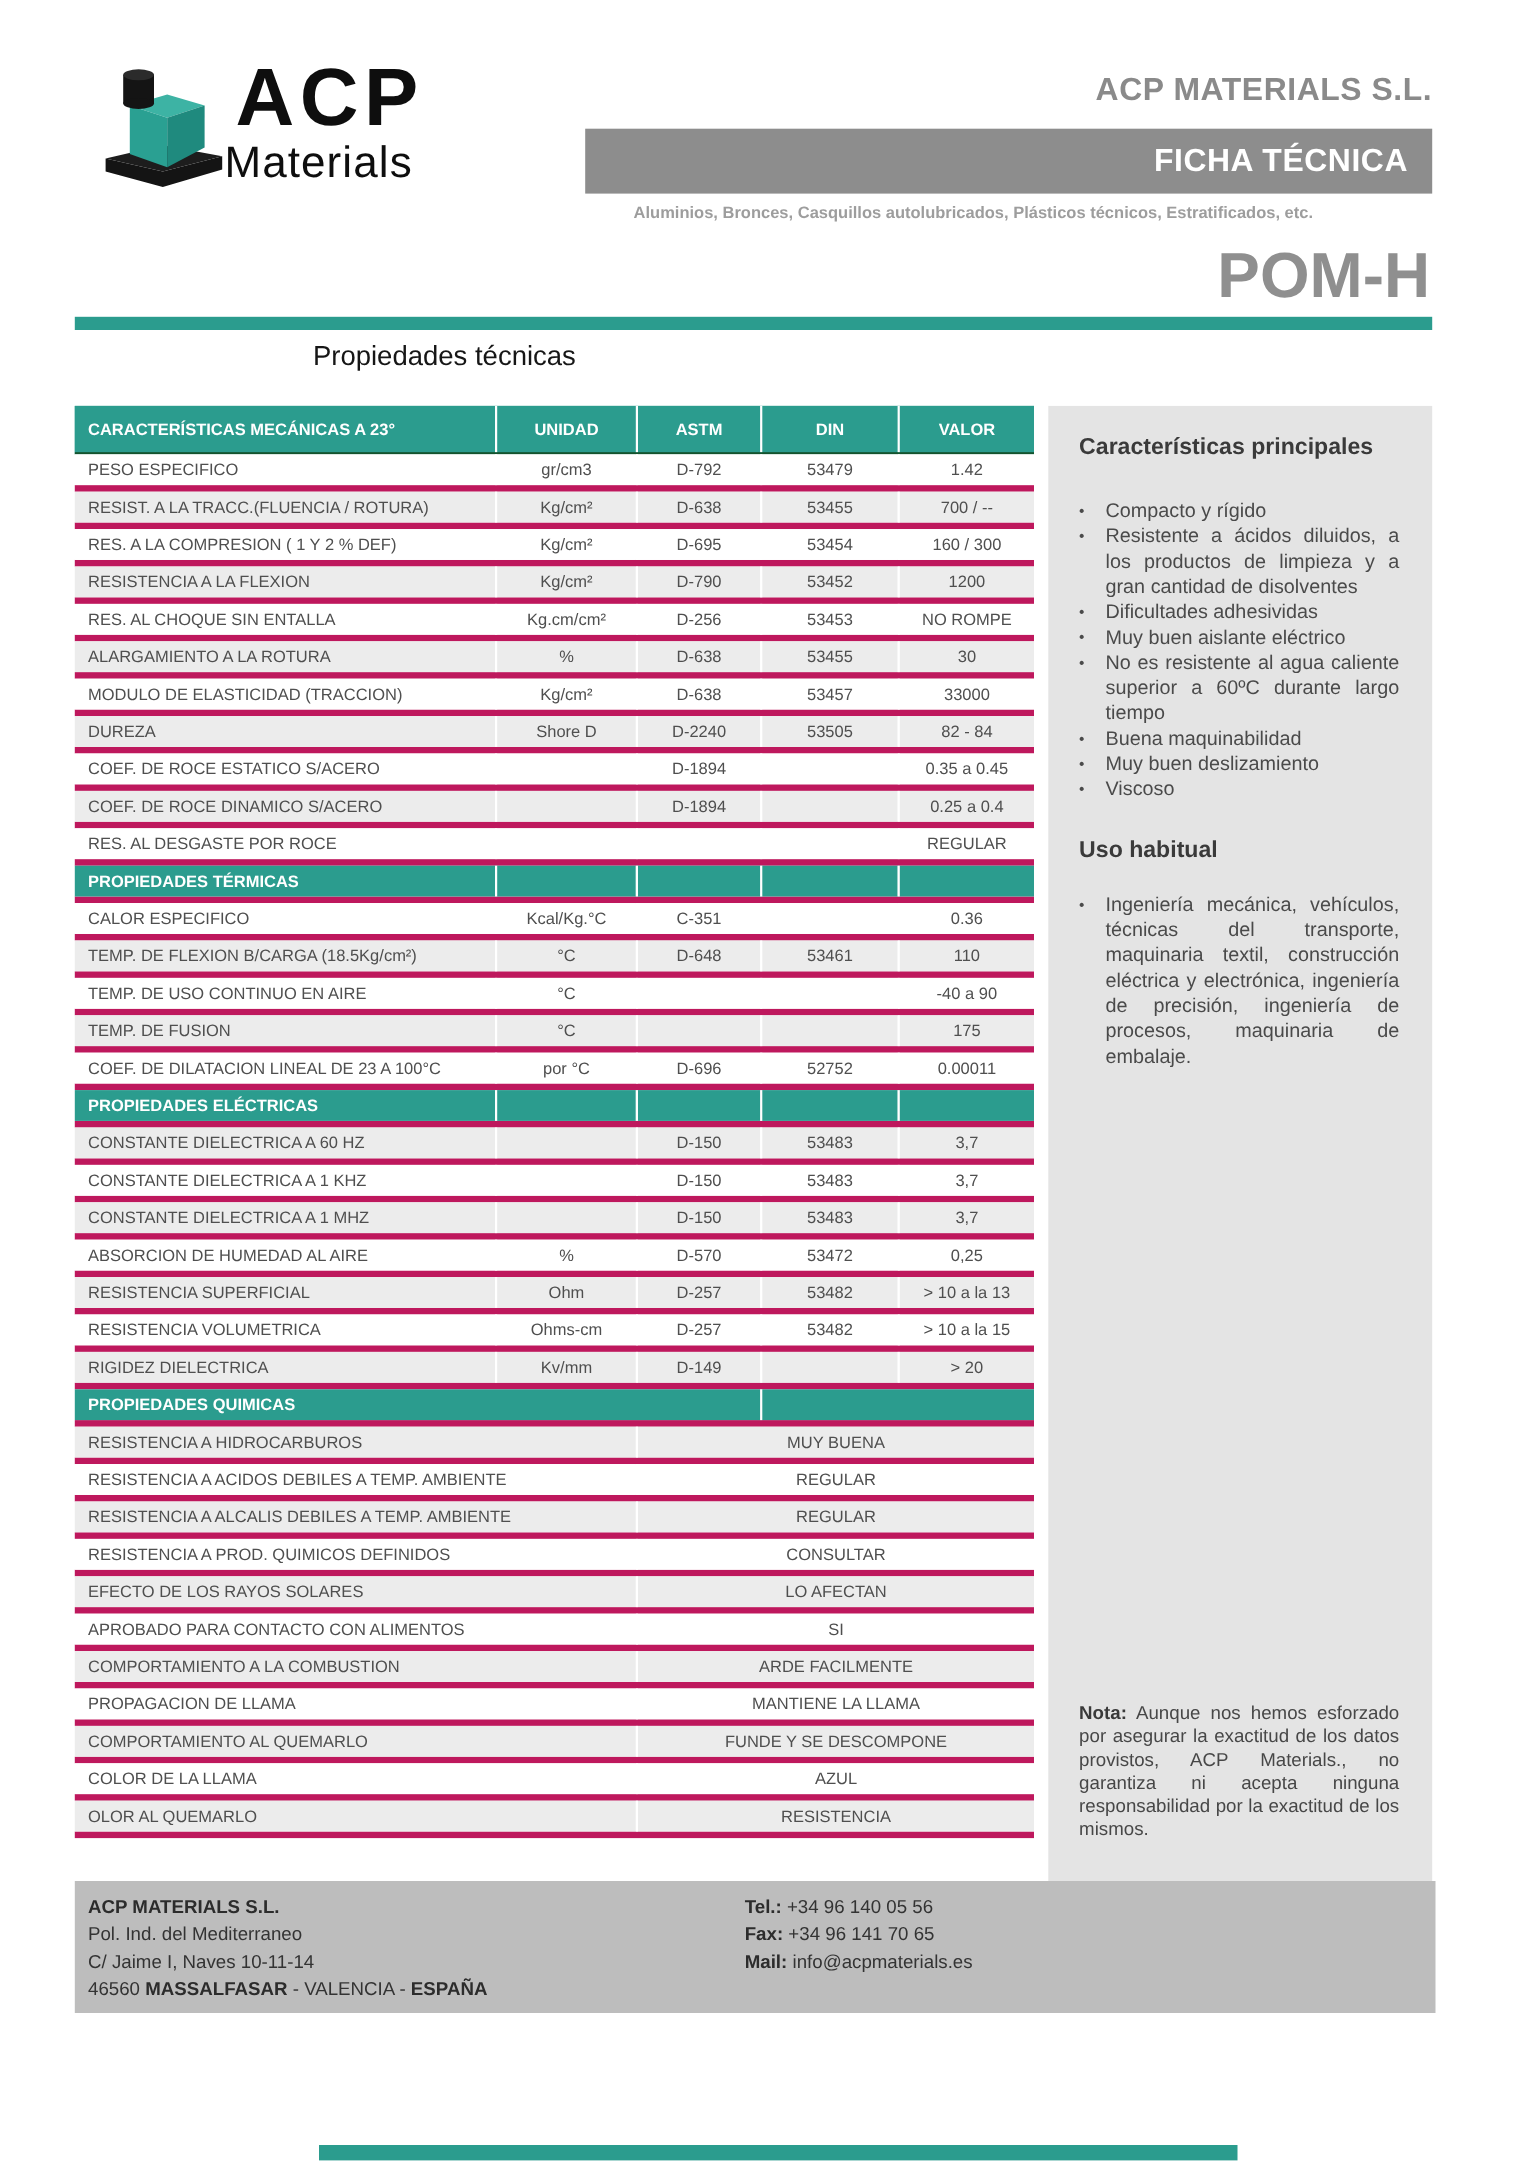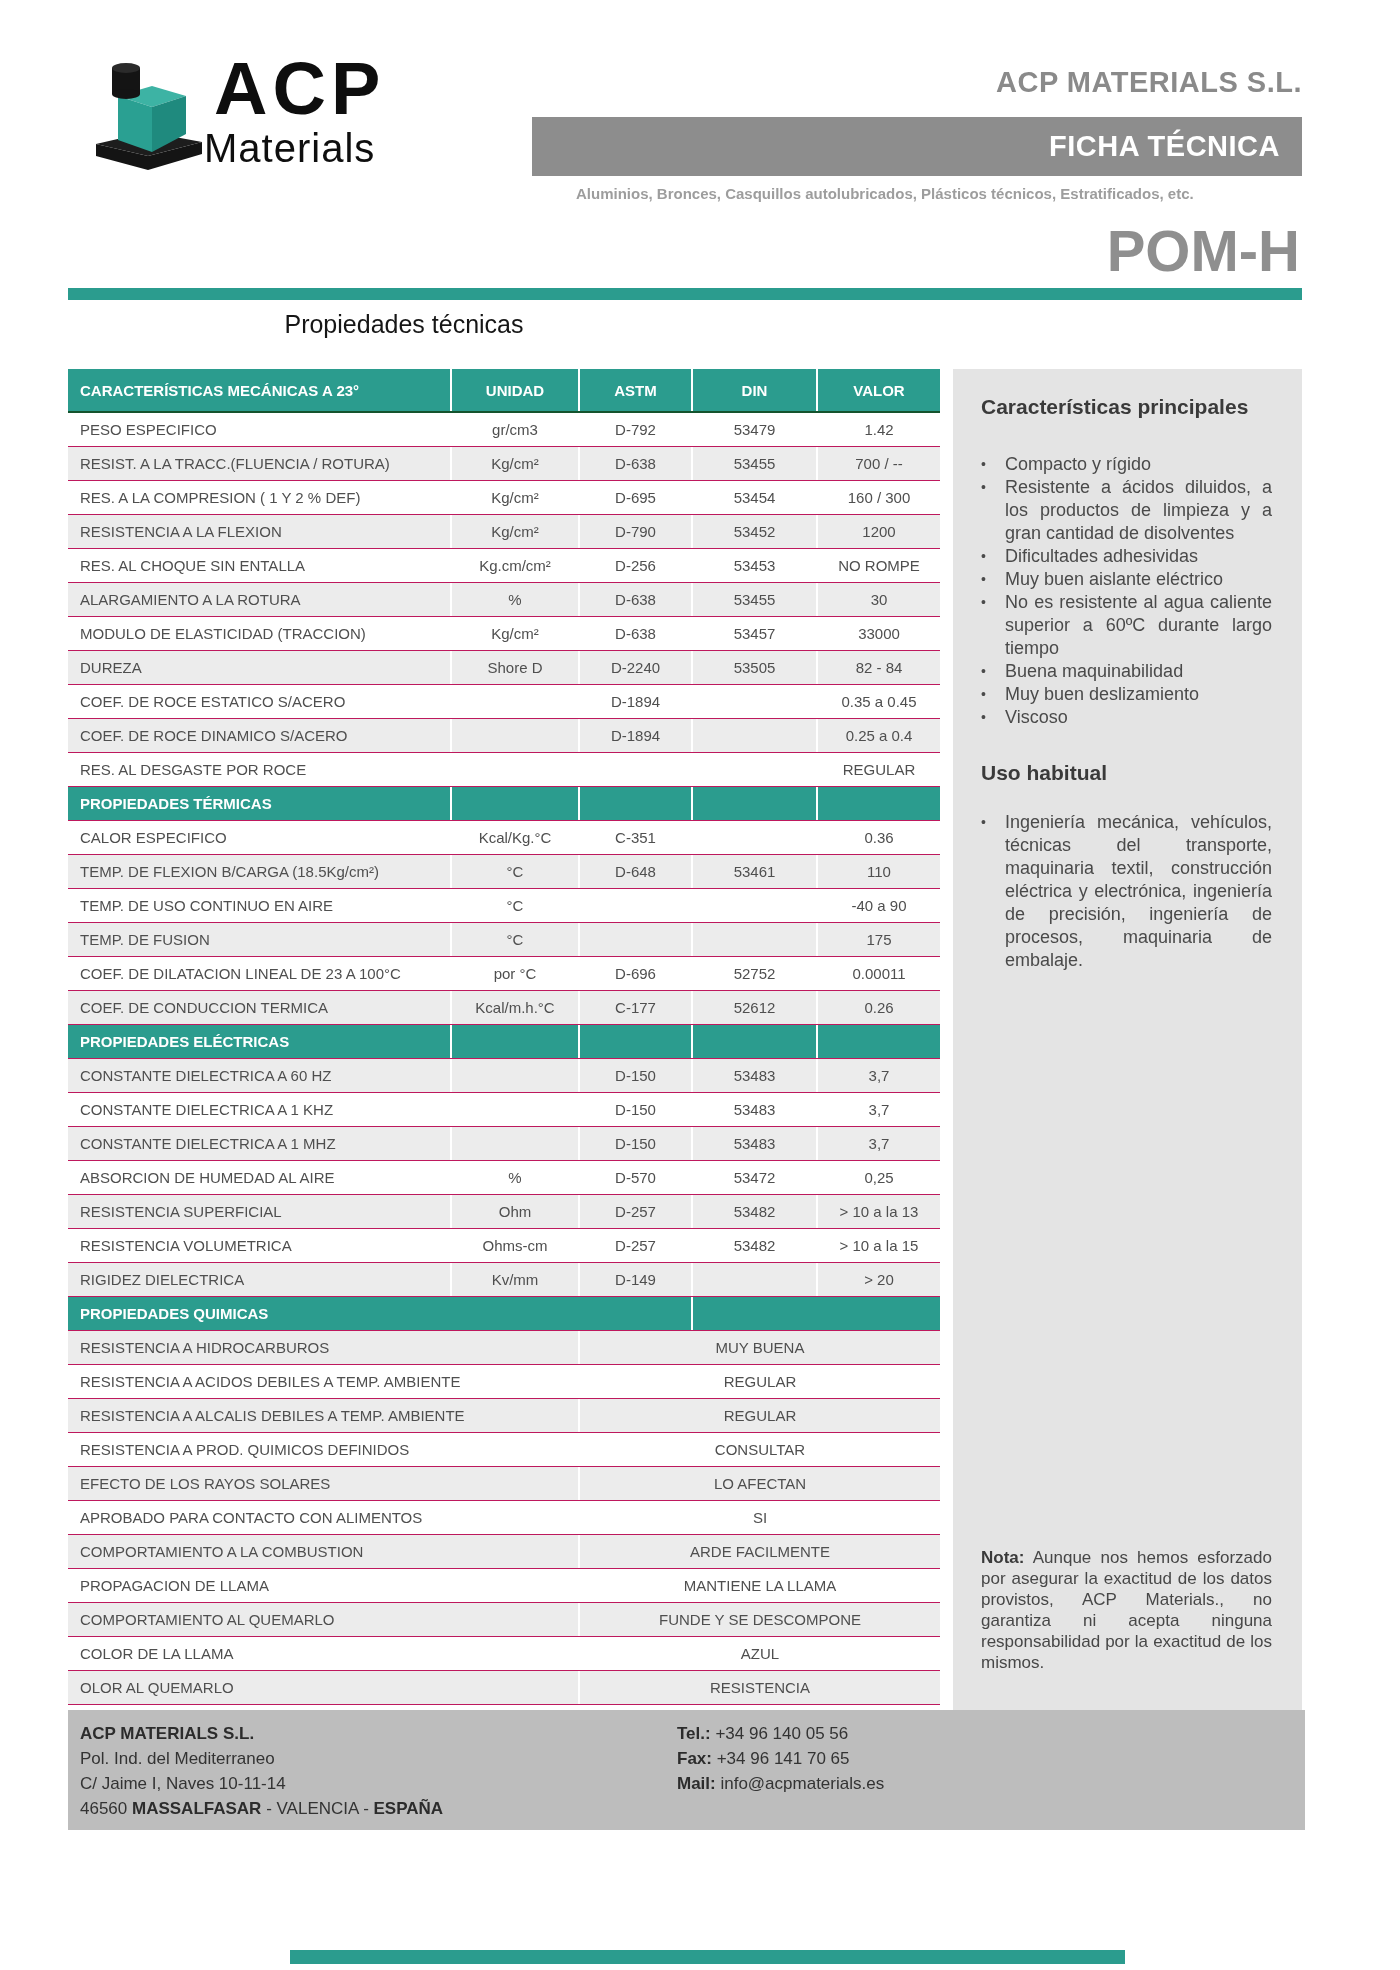--- a/index.html
+++ b/index.html
@@ -16,21 +16,21 @@
   .banner{position:absolute;left:532px;top:117px;width:770px;height:59px;background:#8d8d8d;
           display:flex;align-items:center;justify-content:flex-end;box-sizing:border-box;padding-right:22px;}
   .banner-text{font-size:29px;font-weight:bold;color:#ffffff;letter-spacing:0.5px;}
   .tagline{position:absolute;left:576px;top:185px;font-size:15px;font-weight:bold;color:#9d9d9d;}
   .product{position:absolute;right:100px;top:216px;font-size:58px;font-weight:800;color:#8f8f8f;line-height:70px;}
   .teal-bar{position:absolute;left:68px;top:288px;width:1234px;height:12px;background:#2b9c8e;}
   .section-title{position:absolute;left:68px;top:310px;width:672px;text-align:center;
            font-size:25px;color:#161616;}
   
   .ptable{position:absolute;left:68px;top:369px;width:872px;}
-  .t-row{box-sizing:border-box;border-bottom:1px solid #be185d;}
+  .t-row{box-sizing:border-box;border-bottom:6px solid #be185d;}
   .t-grid5{display:grid;grid-template-columns:382px 128px 113px 125px 124px;}
   .t-grid2{display:grid;grid-template-columns:510px 362px;}
   .t-gridq{display:grid;grid-template-columns:623px 249px;}
   .t-row{height:34px;}
   .t-row.t-header{height:44px;border-bottom:2px solid #14532d;}
   .t-cell{display:flex;align-items:center;font-size:15px;color:#4f4f4f;box-sizing:border-box;overflow:hidden;}
   .t-cell + .t-cell{border-left:2px solid #ffffff;}
   .t-cell.lbl{padding-left:12px;justify-content:flex-start;}
   .t-cell.ctr{justify-content:center;text-align:center;}
   .light{background:#ffffff;}
@@ -216,27 +216,20 @@
         <div class="t-cell ctr dark">175</div>
       </div>
       <div class="t-row t-grid5">
         <div class="t-cell lbl light">COEF. DE DILATACION LINEAL DE 23 A 100°C</div>
         <div class="t-cell ctr light">por °C</div>
         <div class="t-cell ctr light">D-696</div>
         <div class="t-cell ctr light">52752</div>
         <div class="t-cell ctr light">0.00011</div>
       </div>
       <div class="t-row t-grid5">
-        <div class="t-cell lbl dark">COEF. DE CONDUCCION TERMICA</div>
-        <div class="t-cell ctr dark">Kcal/m.h.°C</div>
-        <div class="t-cell ctr dark">C-177</div>
-        <div class="t-cell ctr dark">52612</div>
-        <div class="t-cell ctr dark">0.26</div>
-      </div>
-      <div class="t-row t-grid5">
         <div class="t-cell lbl teal">PROPIEDADES ELÉCTRICAS</div>
         <div class="t-cell teal"></div>
         <div class="t-cell teal"></div>
         <div class="t-cell teal"></div>
         <div class="t-cell teal"></div>
       </div>
       <div class="t-row t-grid5">
         <div class="t-cell lbl dark">CONSTANTE DIELECTRICA A 60 HZ</div>
         <div class="t-cell ctr dark"></div>
         <div class="t-cell ctr dark">D-150</div>

